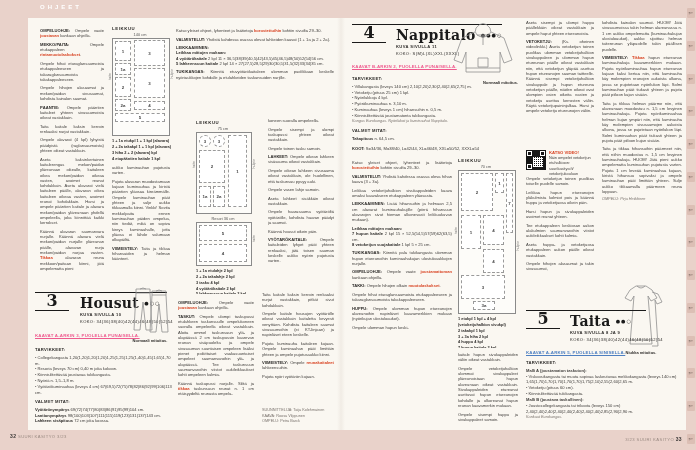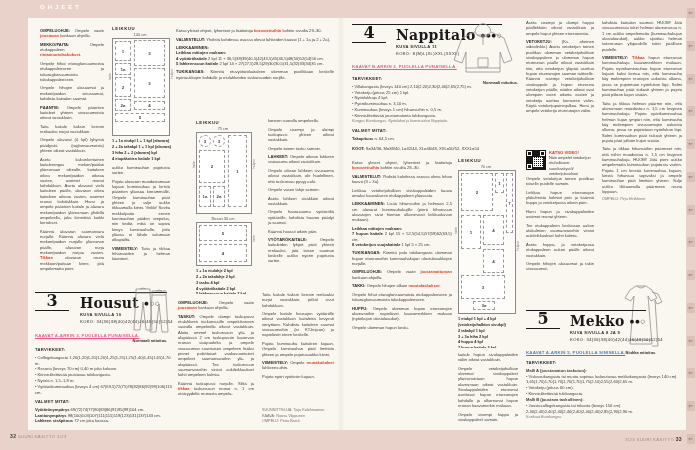--- a/index.html
+++ b/index.html
@@ -299,21 +299,21 @@
   <svg class="garment" style="left:616px;top:284px;" width="50" height="64" viewBox="0 0 50 64">
     <path d="M20 2 h10 l6 4 l5 8 l-6 3 l-3 -5 L36 60 H14 L18 12 l-3 5 l-6 -3 l5 -8 z"></path>
     <path d="M21 2 q4 4 8 0 M14 56 h22"></path>
     <path d="M36 8 l6 2 l4 8 l-5 2 l-2 -4 L42 62 h-6"></path>
   </svg>
   <div class="fitcap" style="left:616px;top:350px;width:50px;text-align:center;">Niukka mitoitus.</div>
 
   <div class="headrule" style="left:526px;top:310px;width:120px;"></div>
   <div class="numbox" style="left:526px;top:310px;border-top:none;">5</div>
   <div class="item-title" style="left:570px;top:314px;">
-    <span>Mekko</span>
+    <span>Taita</span>
     <span class="dots">●●○</span>
   </div>
   <div class="kuva" style="left:570px;top:330px;">KUVA SIVULLA 8 JA 9</div>
   <div class="kuva" style="left:570px;top:337px;font-weight:normal;">KOKO: 34(36)38(40)42(44)46(48)50(52)54</div>
   <div class="kaavat blue" style="left:526px;top:350px;">KAAVAT A-ARKIN 5, PUOLELLA SINISELLÄ.</div>
 
   <div class="bullets" style="left:526px;top:360px;width:156px;height:66px;">
     <div class="sechead">TARVIKKEET:</div>
     <div style="font-weight:bold;">Malli A (joustamaton taskuton):</div>
     <div class="b">Viskoosikangasta tai muuta sopivaa laskeutuvaa mekkokangasta (leveys 140 cm) 1,65(1,70)1,70(1,70)1,70(1,70)1,75(2,10)2,55(2,60)2,65 m.</div>

